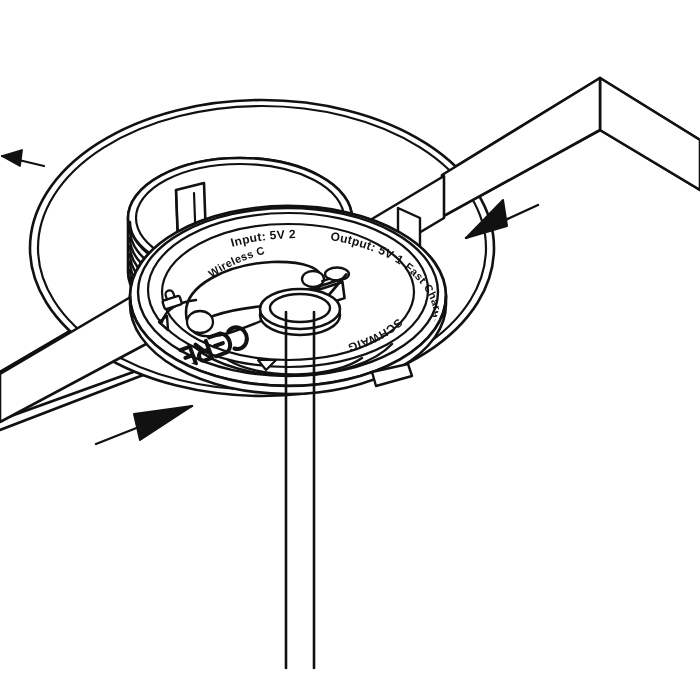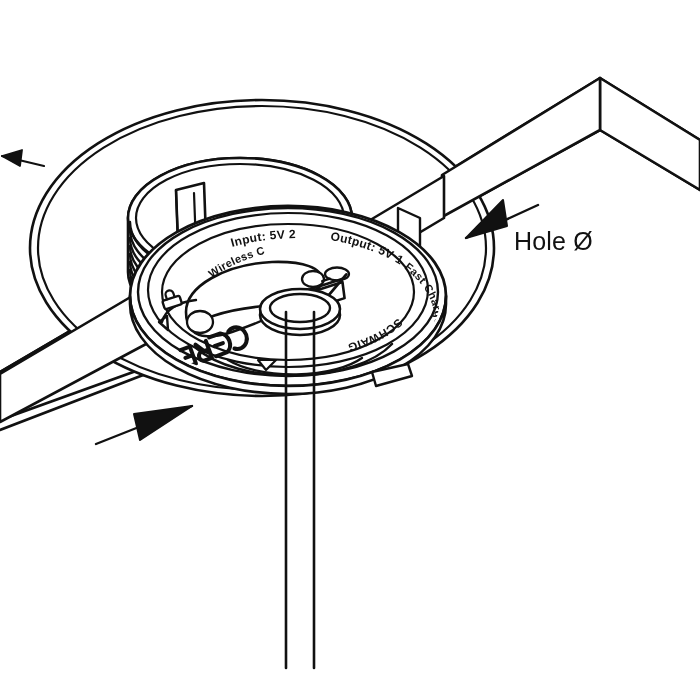--- a/index.html
+++ b/index.html
@@ -236,16 +236,15 @@
 
       <g>
         <path d="M 44 166 L 2 156" stroke="#111111" stroke-width="2.2" fill="none"></path>
         <path d="M 2 156 L 22 150 L 20 166 Z" fill="#111111" stroke="#111111" stroke-width="1.8"></path>
       </g>
 
     </g>
   </svg>
 
   <div class="callout" id="callout-hole">
-    <span class="line1">Hole Ø</span>
   </div>
 
 </div>
 
 </body></html>

